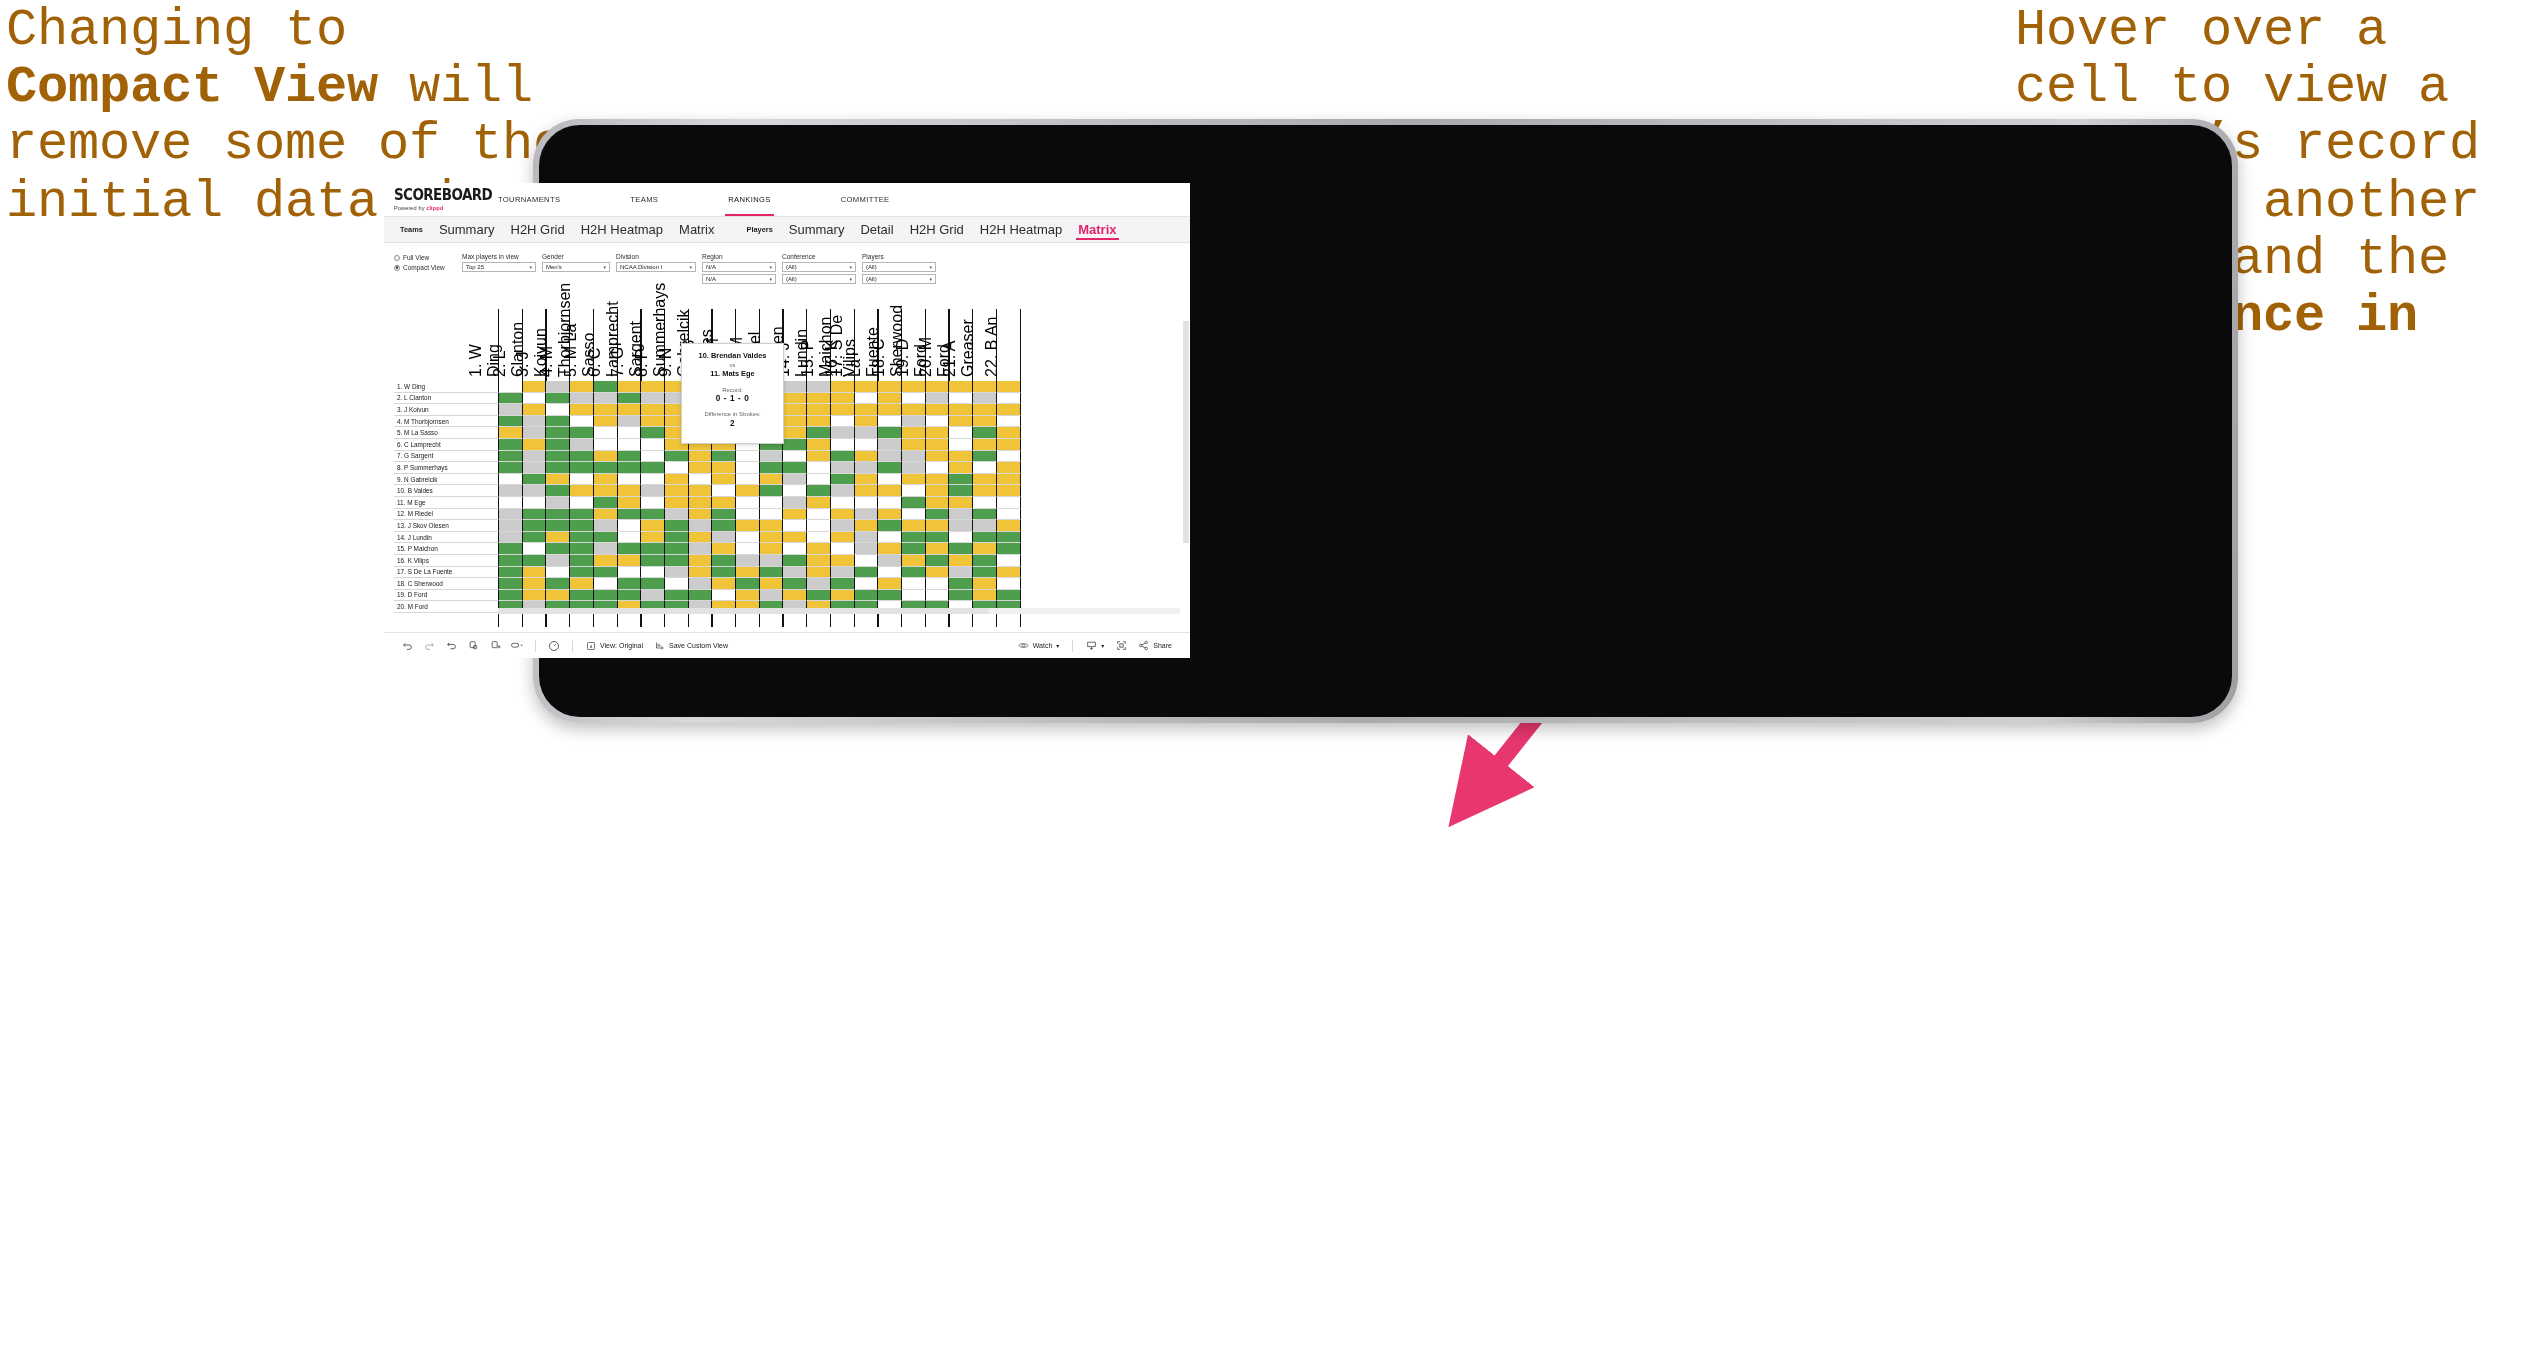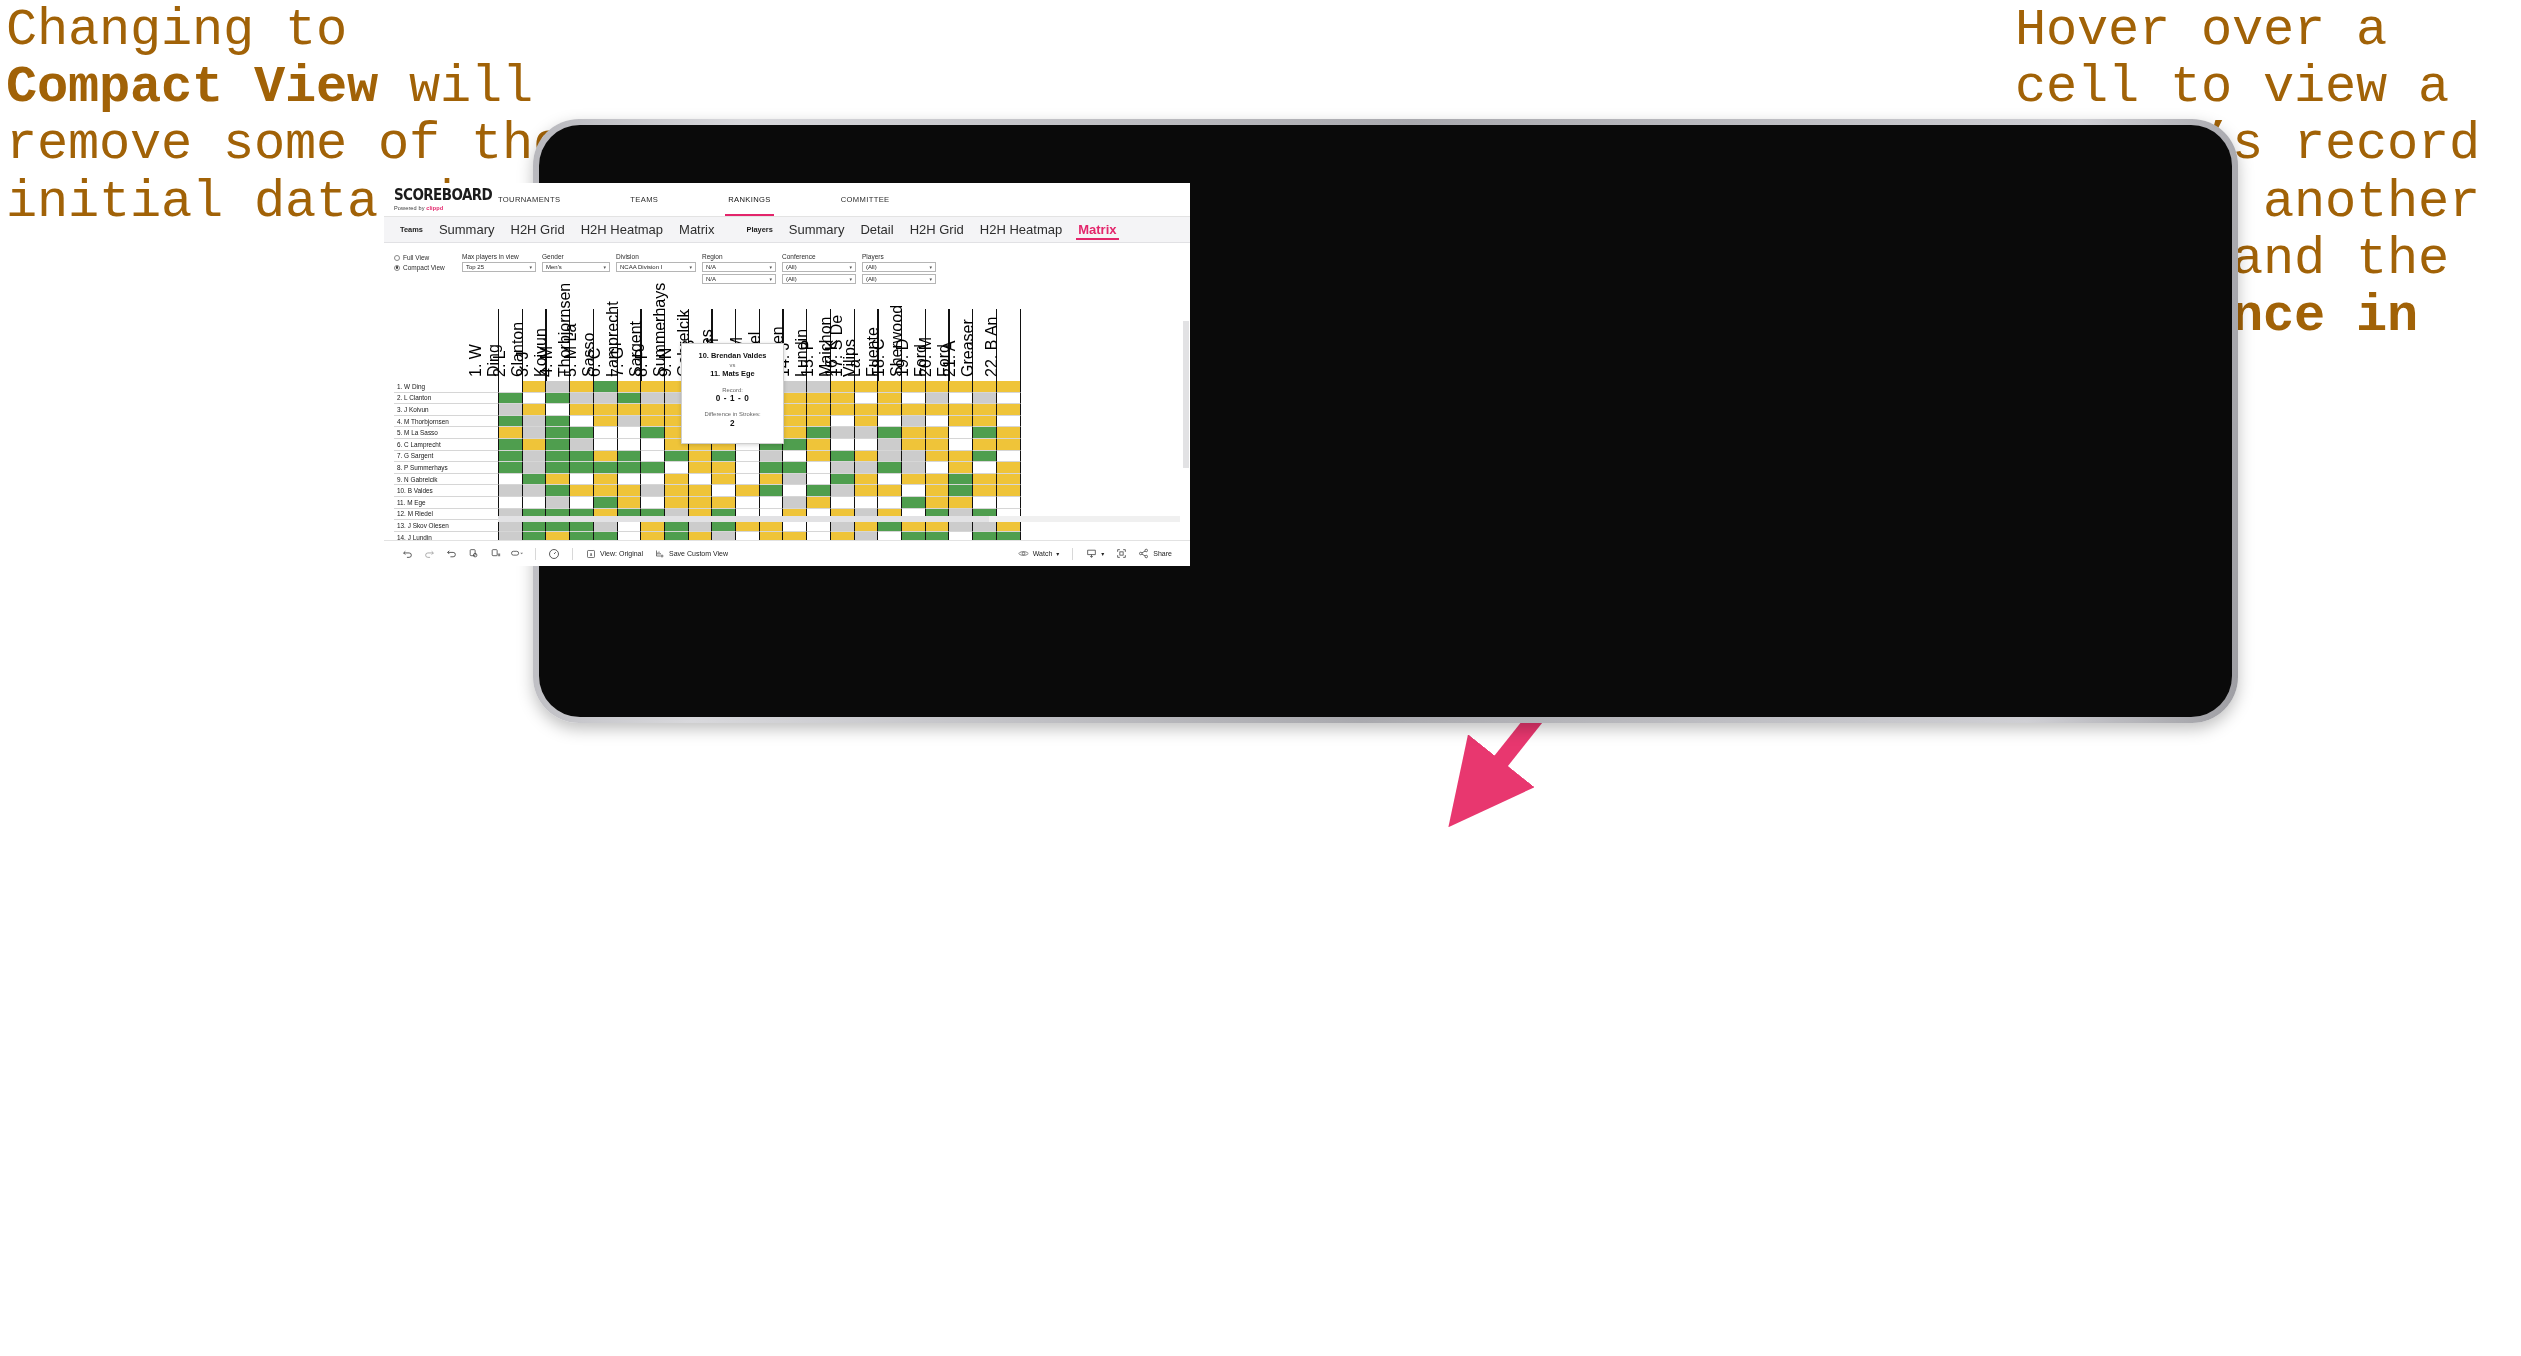--- a/index.html
+++ b/index.html
@@ -43,21 +43,21 @@
     position:absolute; left:6px; top:6px; right:6px; bottom:6px;
     border-radius: 41px;
     background:#0a0a0a;
   }
   #bezel-dots { position:absolute; left:14px; top:232px; width:26px; height:120px; }
   .bdot { position:absolute; left:6px; border-radius:50%; background:#000; }
   
   #screen {
     position: absolute;
     left: 384px; top: 183px;
-    width: 806px; height: 383px;
+    width: 806px; height: 475px;
     background: #1d4ed8;
     overflow: hidden;
   }
 
   
   #topbar {
     height: 34px; background:#fff; border-bottom:1px solid #e3e3e3;
     display:flex; align-items:stretch;
   }
   #brand { width:103px; padding-left:10px; display:flex; flex-direction:column; justify-content:center; }

